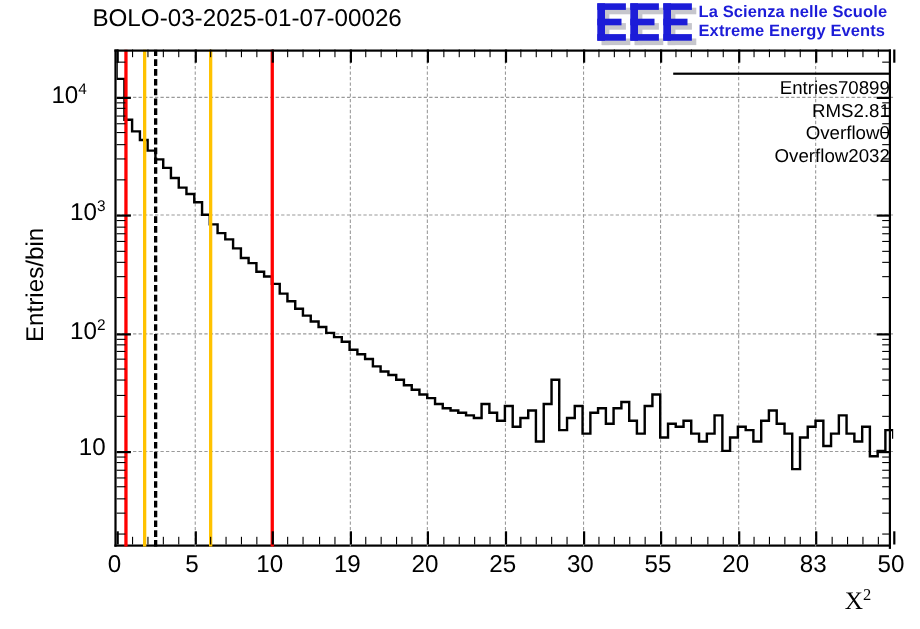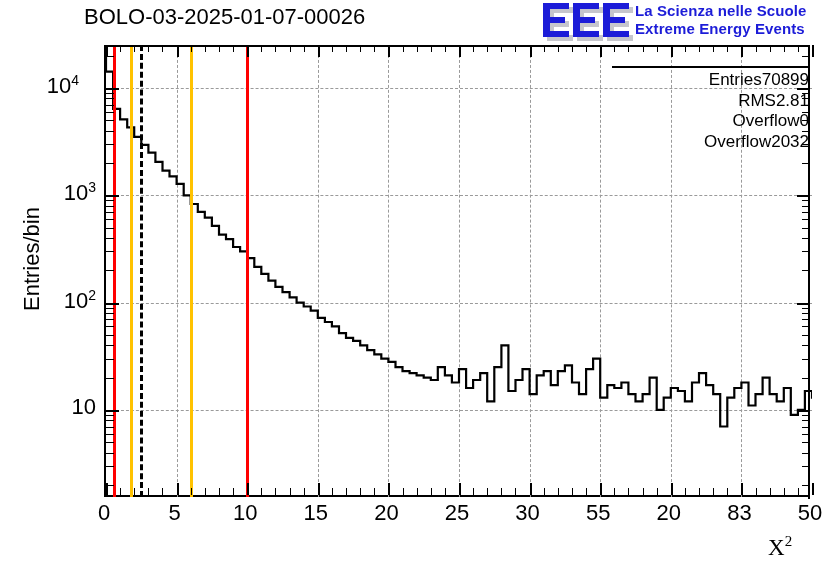--- a/index.html
+++ b/index.html
@@ -349,21 +349,21 @@
         <div class="tick ytick-r-minor" style="top: 10.6995px;"></div>
       </div>
   </div>
   <div class="frame-top"></div>
   <div class="frame-right"></div>
 
   <div id="xlabels">
       <div class="xticklabel" style="left: 74px;">0</div>
       <div class="xticklabel" style="left: 144.6px;">5</div>
       <div class="xticklabel" style="left: 215.2px;">10</div>
-      <div class="xticklabel" style="left: 285.8px;">15</div>
+      <div class="xticklabel" style="left: 285.8px;">19</div>
       <div class="xticklabel" style="left: 356.4px;">20</div>
       <div class="xticklabel" style="left: 427px;">25</div>
       <div class="xticklabel" style="left: 497.6px;">30</div>
       <div class="xticklabel" style="left: 568.2px;">55</div>
       <div class="xticklabel" style="left: 638.8px;">20</div>
       <div class="xticklabel" style="left: 709.4px;">83</div>
       <div class="xticklabel" style="left: 780px;">50</div>
     </div>
   <div id="ylabels">
       <div class="yticklabel" style="top: 393.9px; left: 34px;"><span>10</span></div>

